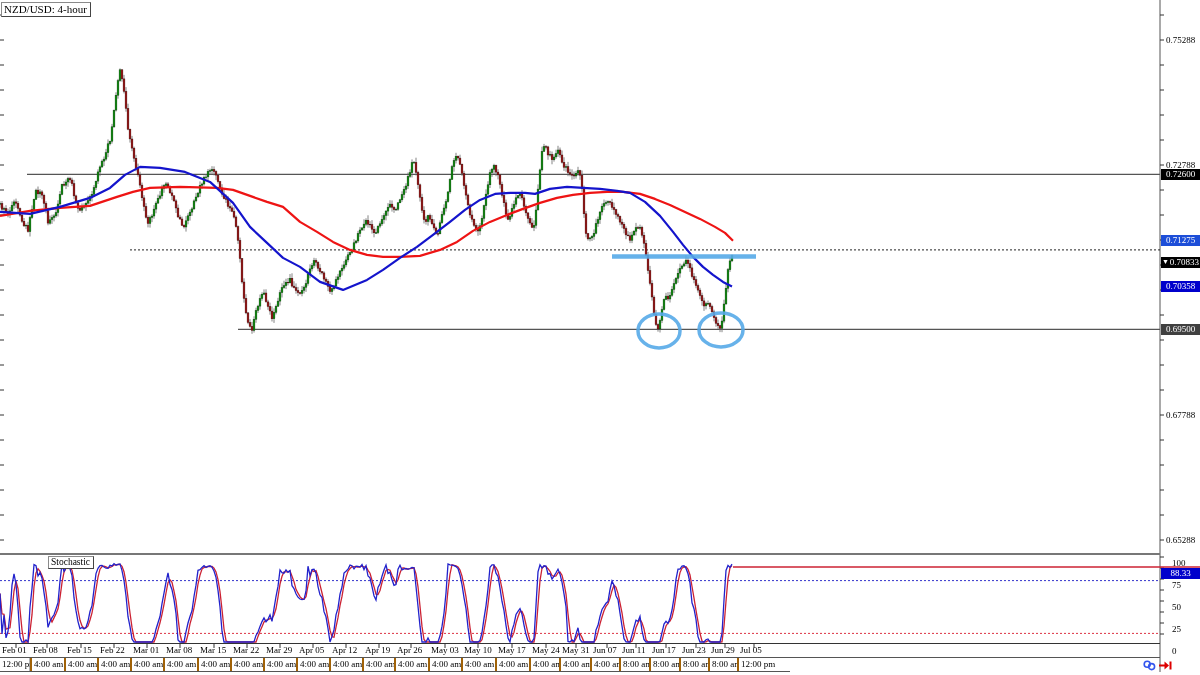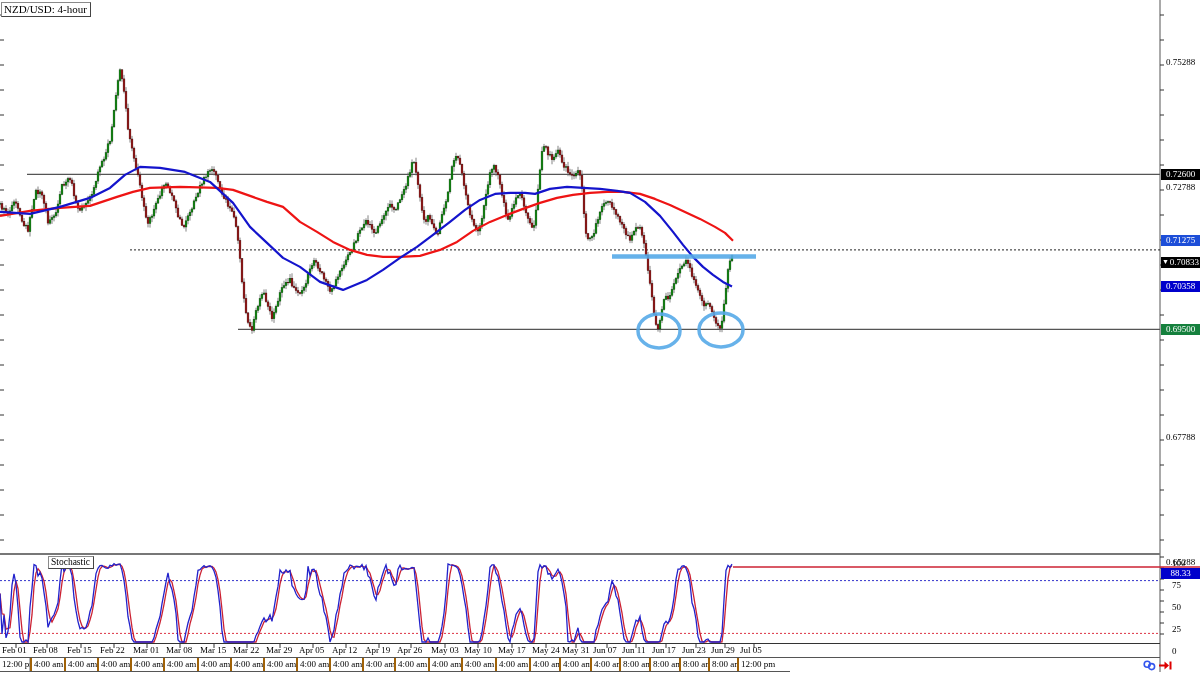--- a/index.html
+++ b/index.html
@@ -2,21 +2,21 @@
 <html><head>
 <meta charset="utf-8">
 <style>
   html,body{margin:0;padding:0;background:#fff;}
   #stage{position:relative;width:1200px;height:675px;background:#fff;overflow:hidden;
          font-family:Liberation Serif, serif;-webkit-font-smoothing:antialiased;}
   #chart-svg{position:absolute;left:0;top:0;}
   .boxlabel{position:absolute;background:#fff;border:1px solid #8a8a8a;
             border-right-color:#444;border-bottom-color:#444;color:#000;
             padding:0 3px 1px 2px;white-space:nowrap;z-index:5;}
-  .axis-plain{position:absolute;left:1166px;color:#000;font-size:9px;z-index:4;margin-top:22px;}
+  .axis-plain{position:absolute;left:1166px;color:#000;font-size:9px;z-index:4;}
   .axis-badge{position:absolute;left:1161px;width:39px;height:11px;line-height:11px;
               color:#fff;font-size:9px;text-align:center;z-index:4;white-space:nowrap;}
   .stoch-plain{position:absolute;left:1172px;color:#000;font-size:9px;z-index:4;}
   .date-label{position:absolute;top:645px;color:#000;font-size:9px;white-space:nowrap;z-index:3;}
   .time-cell{position:absolute;top:658px;height:13px;line-height:13px;border-left:2px solid #a16207;
              color:#000;font-size:9px;padding-left:2px;background:#fff;white-space:nowrap;z-index:3;}
   .badge-arrow{font-size:7px;vertical-align:1px;margin-right:1px;}
   #footer-icons{position:absolute;left:1143px;top:660px;display:flex;gap:3px;z-index:6;}
 </style>
 </head>
@@ -523,21 +523,21 @@
 
   <div id="price-axis">
       <div class="axis-plain" style="top: 35px;">0.75288</div>
       <div class="axis-plain" style="top: 160px;">0.72788</div>
       <div class="axis-plain" style="top: 410px;">0.67788</div>
       <div class="axis-plain" style="top: 535px;">0.65288</div>
       <div class="axis-badge" style="top: 168.9px; background: rgb(0, 0, 0);">0.72600</div>
       <div class="axis-badge" style="top: 235.15px; background: #1d4ed8;">0.71275</div>
       <div class="axis-badge" style="top: 257.25px; background: rgb(0, 0, 0);"><span class="badge-arrow">▼</span>0.70833</div>
       <div class="axis-badge" style="top: 281px; background: rgb(0, 0, 204);">0.70358</div>
-      <div class="axis-badge" style="top: 323.9px; background: #15803d;">0.69500</div>
+      <div class="axis-badge" style="top: 323.9px; background: #404040;">0.69500</div>
     </div>
   <div id="stoch-axis">
       <div class="stoch-plain" style="top: 558px;">100</div>
       <div class="stoch-plain" style="top: 580px;">75</div>
       <div class="stoch-plain" style="top: 602px;">50</div>
       <div class="stoch-plain" style="top: 624px;">25</div>
       <div class="stoch-plain" style="top: 646px;">0</div>
       <div class="axis-badge" style="top: 567.77px; background: rgb(0, 0, 204);">88.33</div>
     </div>
   <div id="date-axis">

